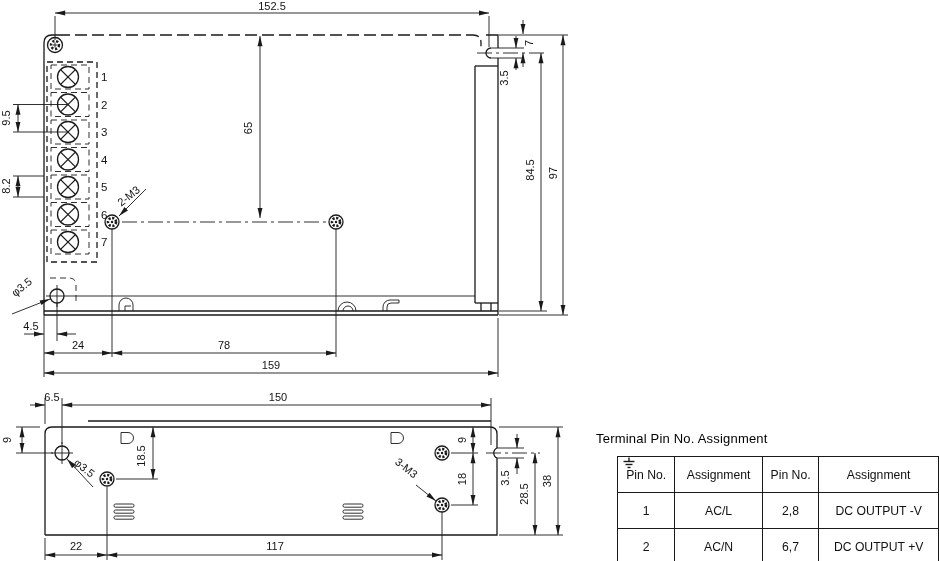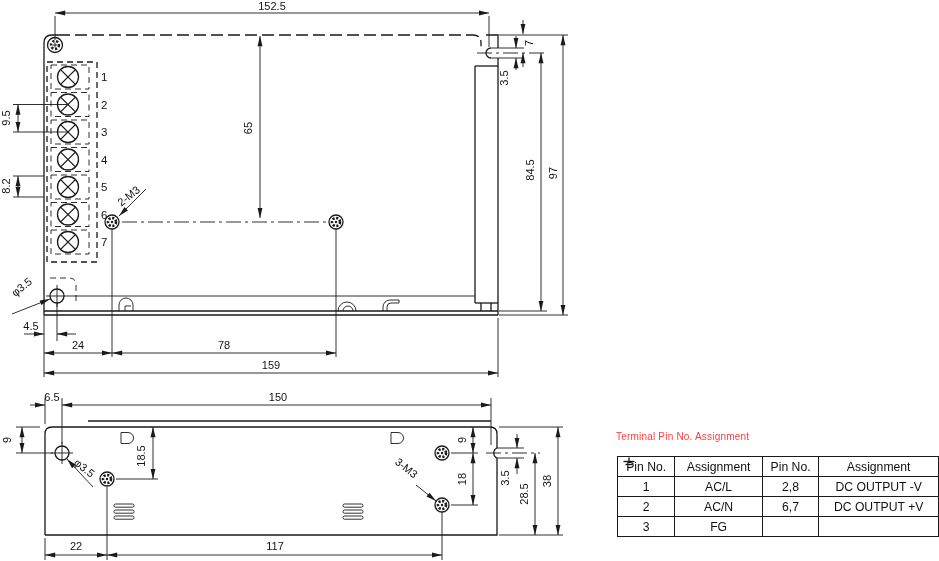--- a/index.html
+++ b/index.html
@@ -8,26 +8,26 @@
   svg{position:absolute;left:0;top:0;}
   svg text{font-family:"Liberation Sans",sans-serif;font-size:11px;fill:#141414;}
   svg .num{font-size:11.5px;}
   .ln{stroke:#1a1a1a;stroke-width:1.3;fill:none;}
   .lt{stroke:#1a1a1a;stroke-width:0.9;fill:none;}
   .dash{stroke-dasharray:12 5;}
   .dash2{stroke-dasharray:6 4;}
   .cline{stroke-dasharray:15 4 3 4;stroke-width:0.9;}
   .dim{stroke:#1a1a1a;stroke-width:0.9;fill:none;}
   
-  #tbl-title{position:absolute;left:616px;top:431px;font-size:10px;color:#ef4444;
+  #tbl-title{position:absolute;left:596px;top:431px;font-size:13px;color:#000000;
              letter-spacing:0.2px;}
   #pin-table{position:absolute;left:617px;top:456px;border-collapse:collapse;
              font-size:12.2px;color:#111;table-layout:fixed;}
   #pin-table td,#pin-table th{border:1.5px solid #1a1a1a;text-align:center;
-             height:19px;padding:0 2px;font-weight:normal;white-space:nowrap;}
+             height:19px;padding:8px 2px;font-weight:normal;white-space:nowrap;}
   .c1{width:54px;} .c2{width:85px;} .c3{width:53px;} .c4{width:118px;}
   .gicon{vertical-align:-2px;margin-left:4px;}
 </style>
 </head>
 <body>
 
 <div id="stage">
 
 <svg width="939" height="561" viewBox="0 0 939 561">
   <defs>

